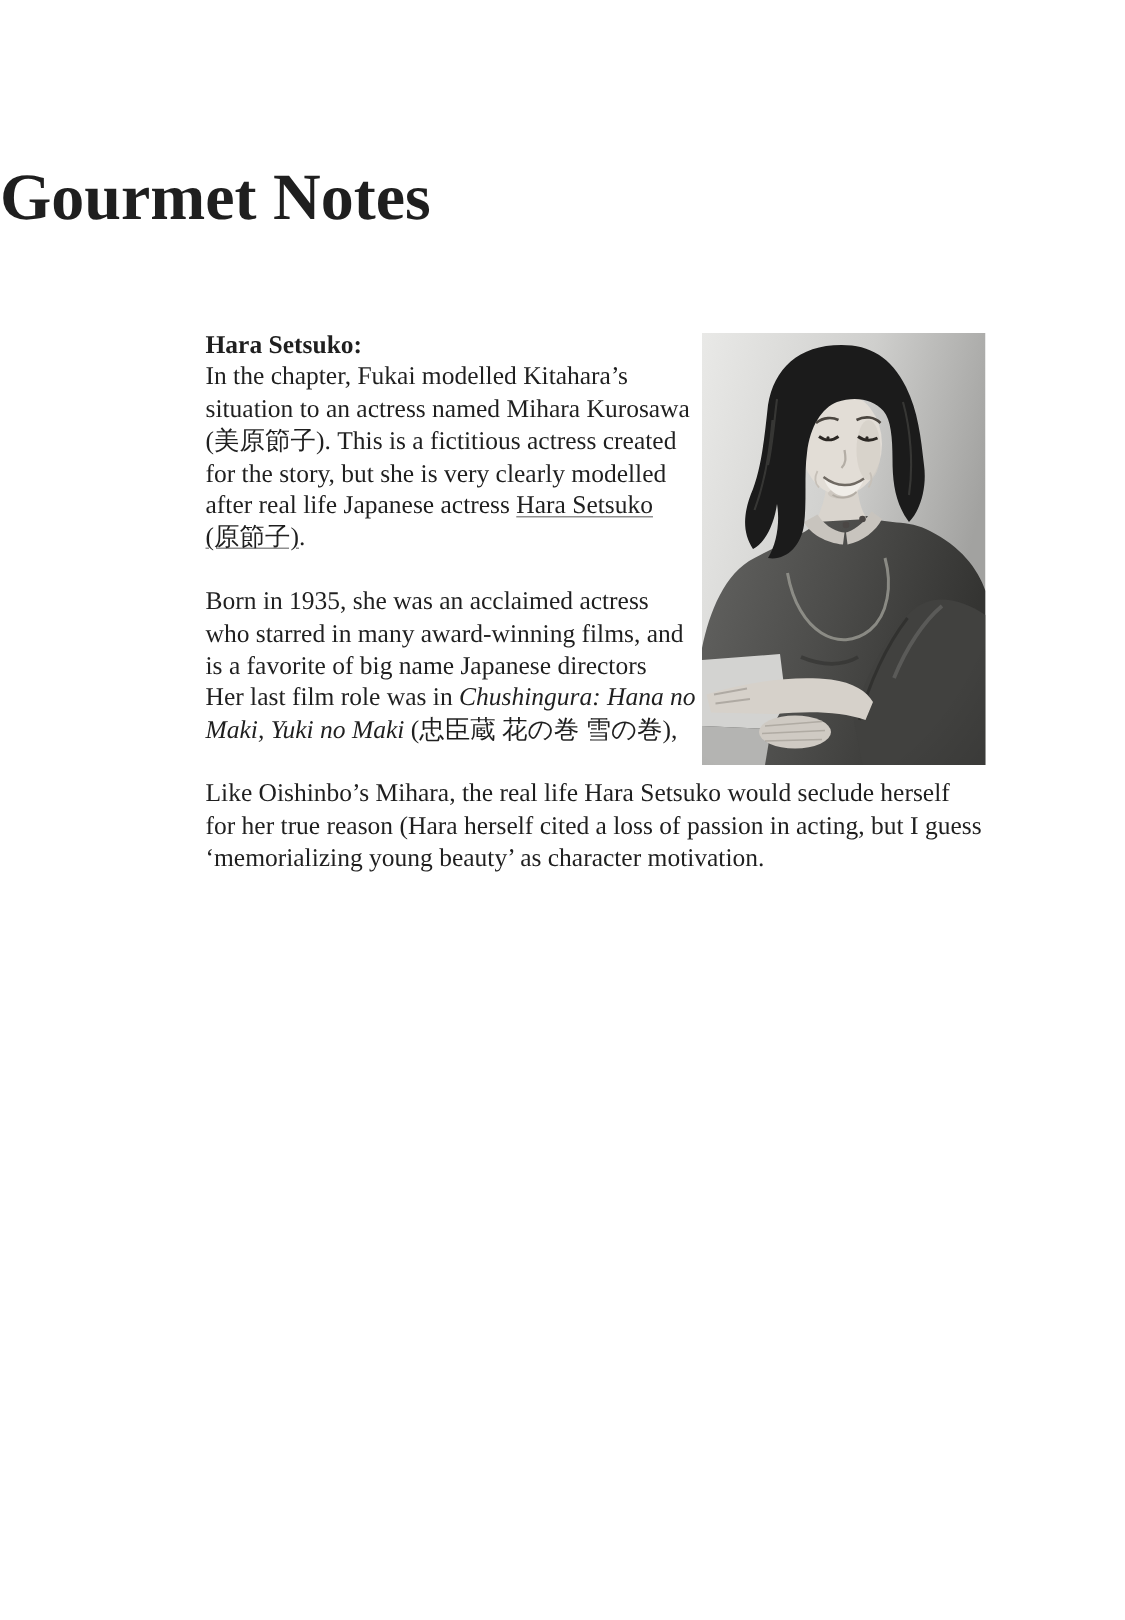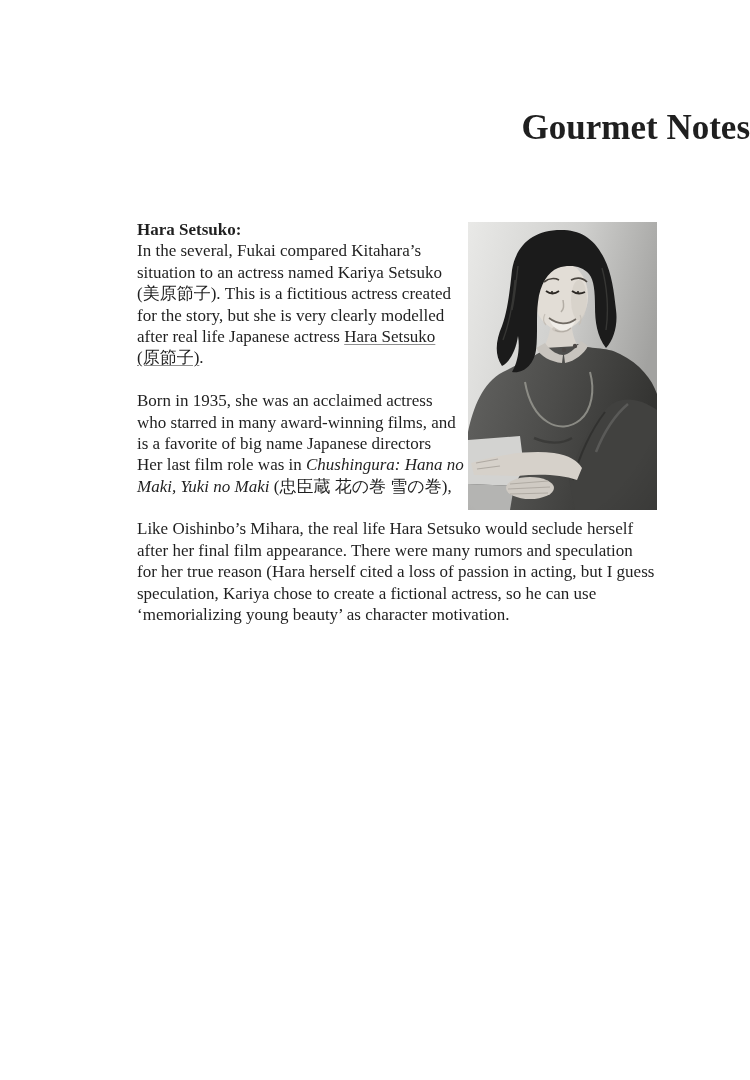--- a/index.html
+++ b/index.html
@@ -11,22 +11,22 @@
     background: var(--page-bg, #ffffff);
     font-family: "Liberation Serif", "DejaVu Serif", serif;
     overflow: hidden;
   }
   .title {
     position: absolute;
     top: 110px;
     left: 0;
     width: 100%;
     margin: 0;
-    text-align: right;
-    font-size: 35px;
+    text-align: left;
+    font-size: 44px;
     line-height: 1;
     font-weight: 700;
     color: var(--text-color, #1e1e1e);
   }
   .text-block {
     position: absolute;
     left: 137px;
     top: 185px;
     width: 525px;
     font-size: 17px;
@@ -57,39 +57,37 @@
 </head>
 <body>
 
 <div class="page">
 
   <h1 class="title">Gourmet Notes</h1>
 
   <div class="text-block" id="paragraphs">
       <div class="para">
         <div class="line"><span class="seg-bold">Hara Setsuko:</span></div>
-        <div class="line"><span class="seg-plain">In the several, Fukai compared Kitahara’s</span></div>
-        <div class="line"><span class="seg-plain">situation to an actress named Kariya Setsuko</span></div>
+        <div class="line"><span class="seg-plain">In the chapter, Fukai modelled Kitahara’s</span></div>
+        <div class="line"><span class="seg-plain">situation to an actress named Mihara Kurosawa</span></div>
         <div class="line"><span class="seg-plain">(美原節子). This is a fictitious actress created</span></div>
         <div class="line"><span class="seg-plain">for the story, but she is very clearly modelled</span></div>
         <div class="line"><span class="seg-plain">after real life Japanese actress </span><span class="seg-link">Hara Setsuko</span></div>
         <div class="line"><span class="seg-link">(原節子)</span><span class="seg-plain">.</span></div>
       </div>
       <div class="para">
         <div class="line"><span class="seg-plain">Born in 1935, she was an acclaimed actress</span></div>
         <div class="line"><span class="seg-plain">who starred in many award-winning films, and</span></div>
         <div class="line"><span class="seg-plain">is a favorite of big name Japanese directors</span></div>
         <div class="line"><span class="seg-plain">Her last film role was in </span><span class="seg-italic">Chushingura: Hana no</span></div>
         <div class="line"><span class="seg-italic">Maki, Yuki no Maki</span><span class="seg-plain"> (忠臣蔵 花の巻 雪の巻),</span></div>
       </div>
       <div class="para">
         <div class="line"><span class="seg-plain">Like Oishinbo’s Mihara, the real life Hara Setsuko would seclude herself</span></div>
-        <div class="line"><span class="seg-plain">after her final film appearance. There were many rumors and speculation</span></div>
         <div class="line"><span class="seg-plain">for her true reason (Hara herself cited a loss of passion in acting, but I guess</span></div>
-        <div class="line"><span class="seg-plain">speculation, Kariya chose to create a fictional actress, so he can use</span></div>
         <div class="line"><span class="seg-plain">‘memorializing young beauty’ as character motivation.</span></div>
       </div>
     </div>
 
   <div class="photo">
     <svg viewBox="0 0 189 288" xmlns="http://www.w3.org/2000/svg">
       <defs>
         <linearGradient id="bgg" x1="0" y1="0" x2="1" y2="0.35">
           <stop offset="0" stop-color="#e9e9e7"></stop>
           <stop offset="0.55" stop-color="#cfcfcd"></stop>

